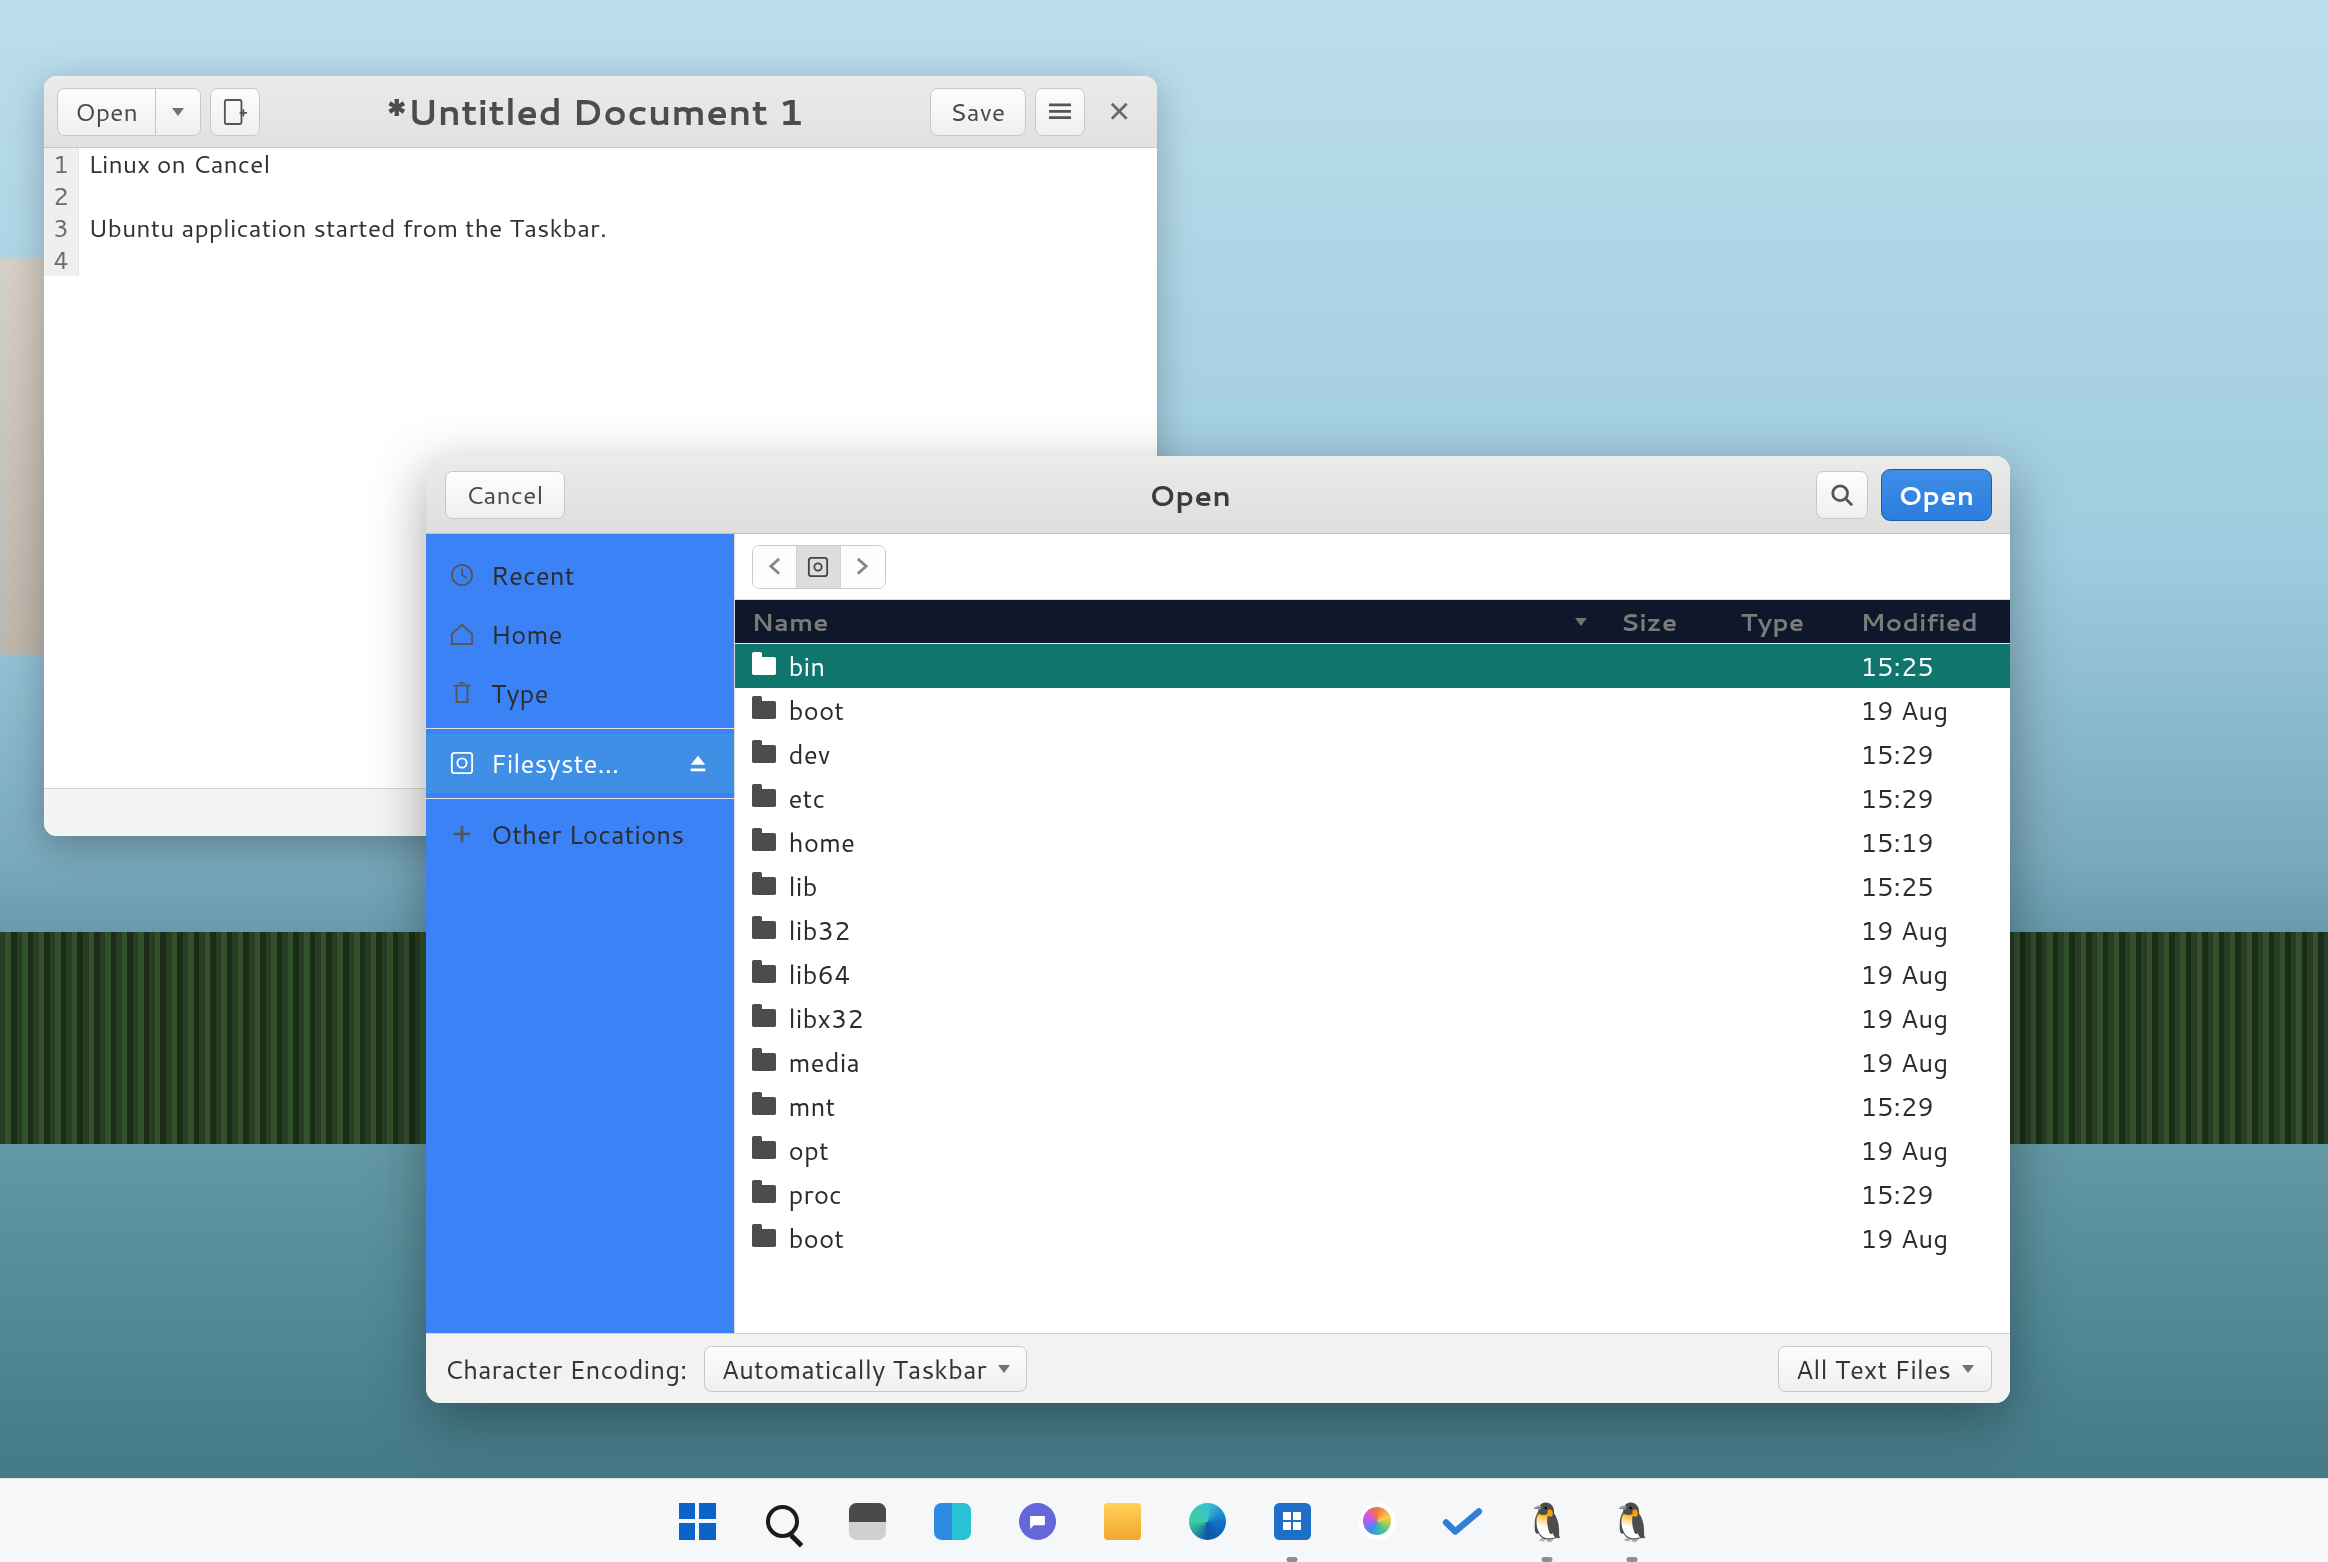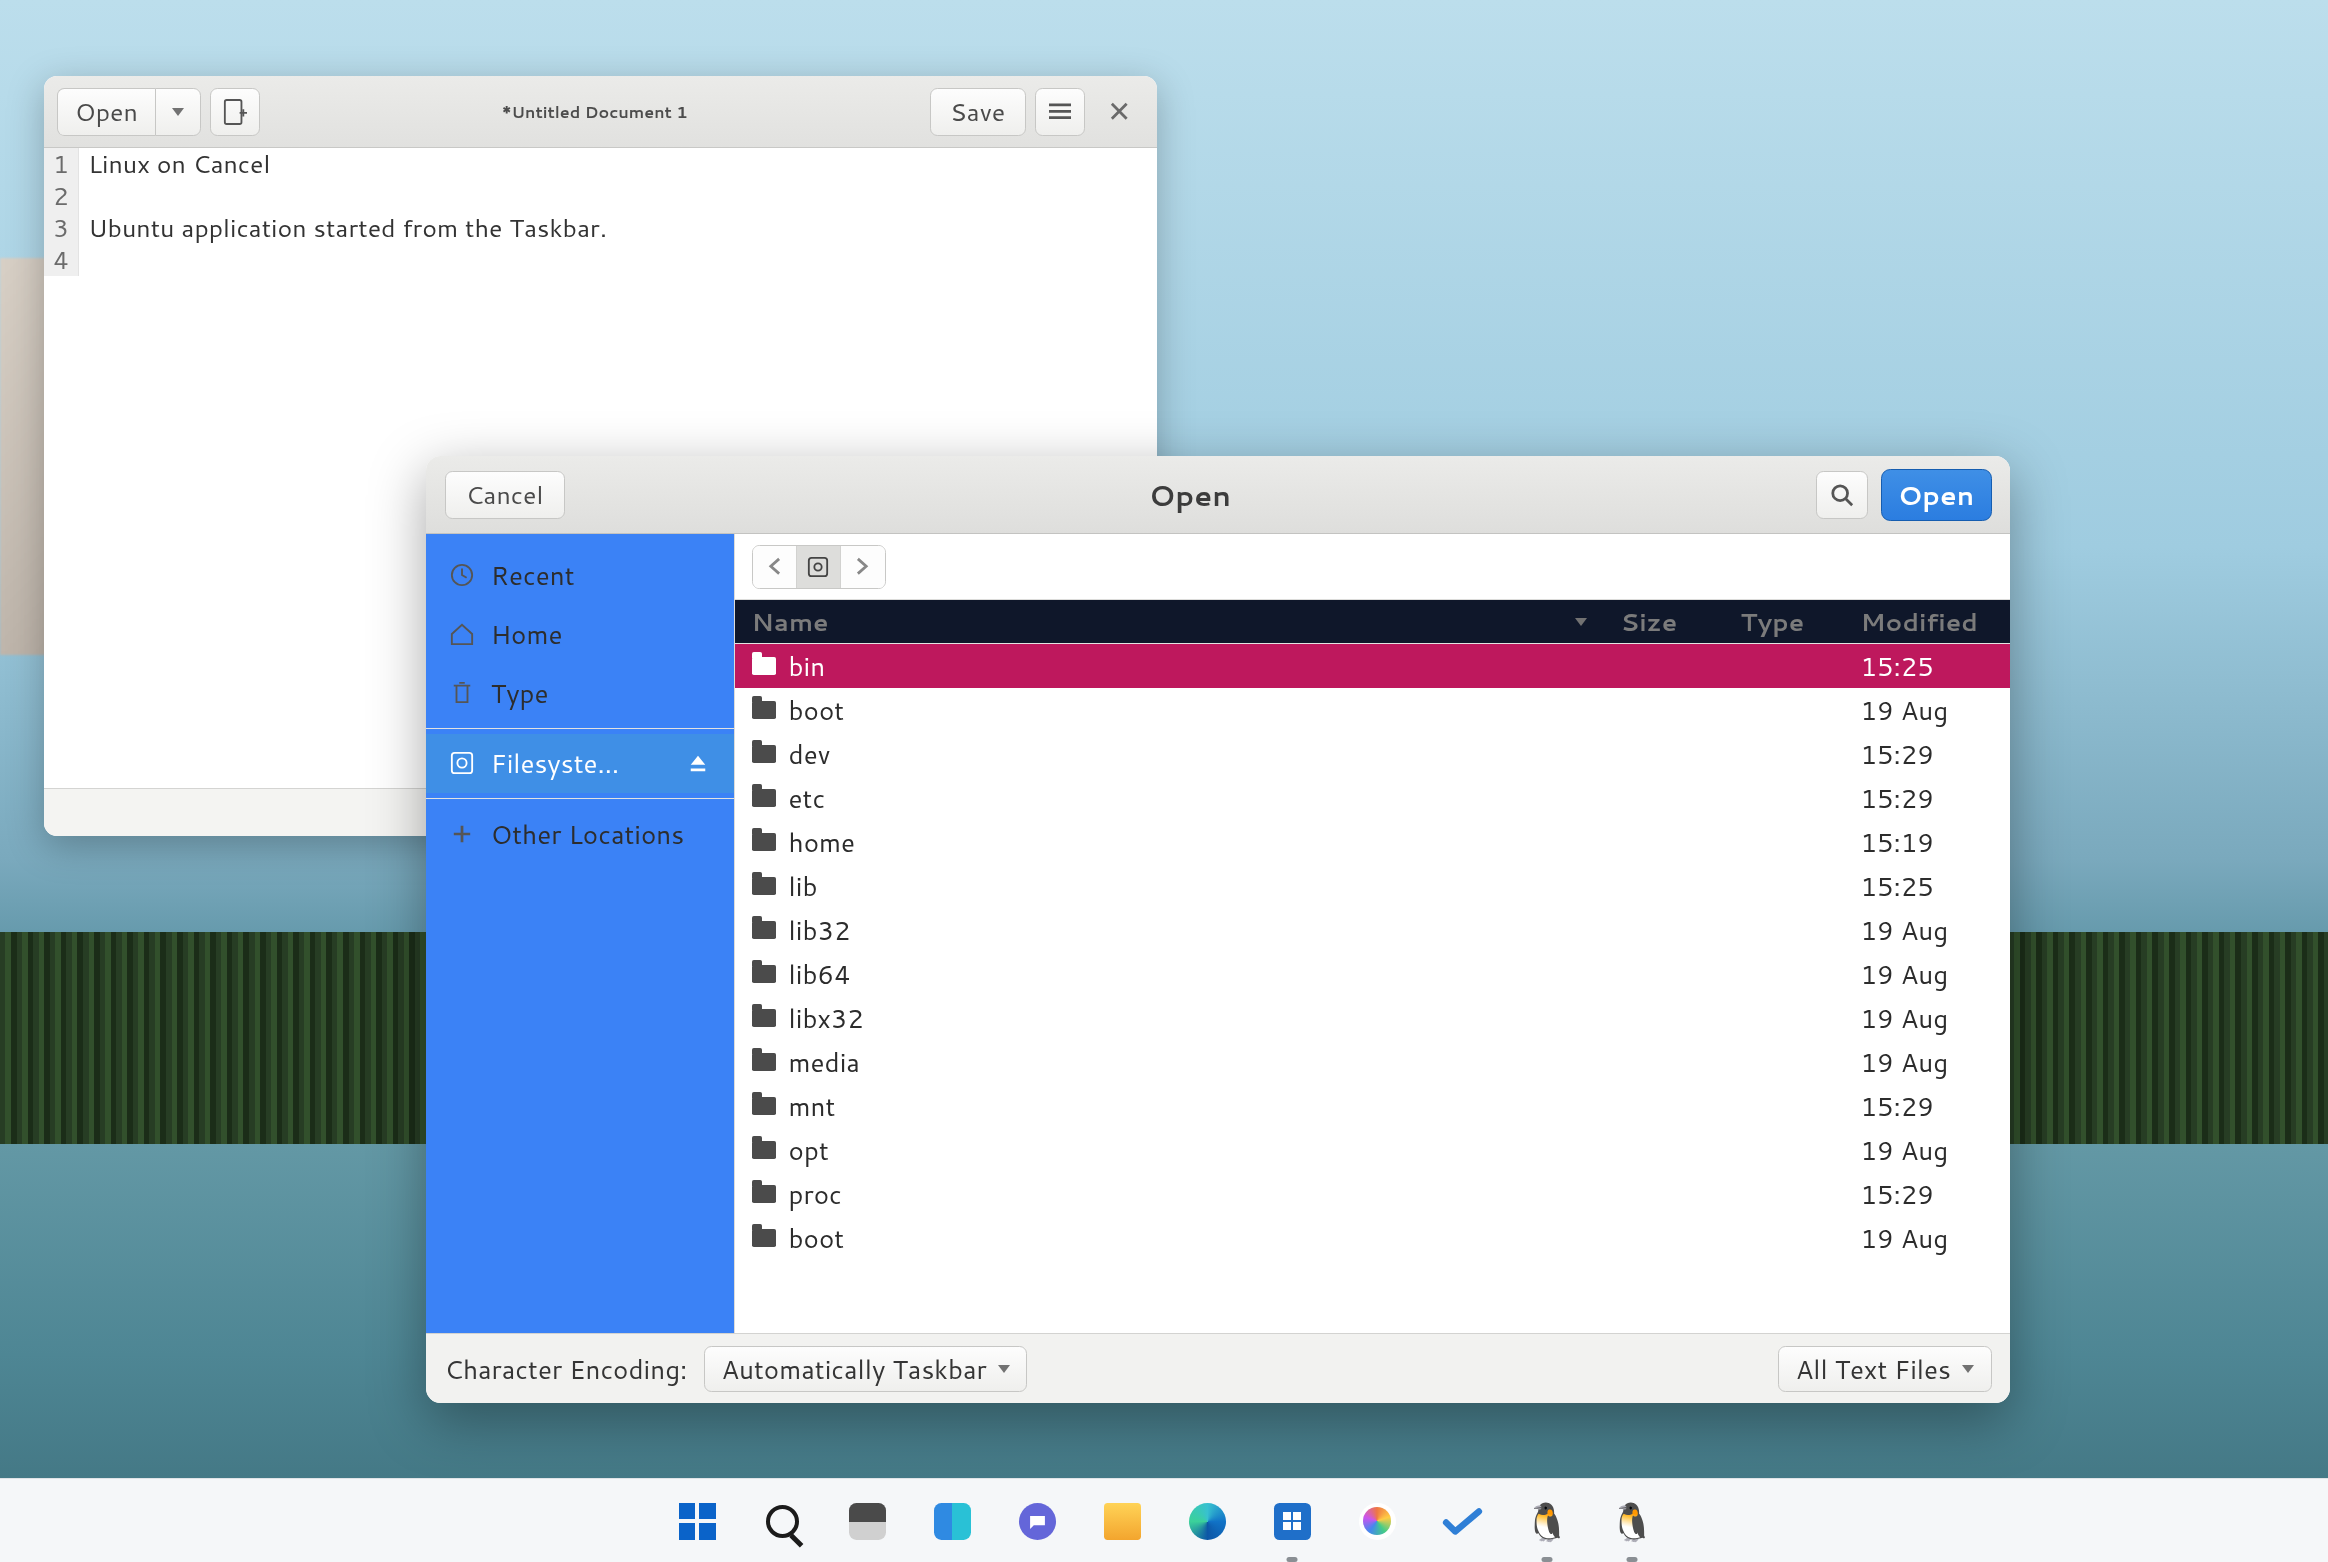--- a/index.html
+++ b/index.html
@@ -10,21 +10,21 @@
   .bg-water{position:absolute;left:0;right:0;top:1144px;height:351px;background:linear-gradient(#6398a5,#4e8694 60%,#437784);}
 
   
   .editor{position:absolute;left:44px;top:76px;width:1113px;height:760px;background:#fff;border-radius:13px;box-shadow:0 9.2px 37px rgba(0,0,0,.25);overflow:hidden;display:flex;flex-direction:column;}
   .editor-header{height:72px;background:linear-gradient(#ebebe9,#e1e1df);border-bottom:0.9px solid #c8c8c6;display:flex;align-items:center;padding:0 13px;gap:9.2px;}
   .btn{height:48px;border:0.9px solid #c7c7c5;border-radius:7.4px;background:linear-gradient(#fdfdfd,#efefed);display:flex;align-items:center;justify-content:center;font-size:25px;color:#4a4a4a;cursor:pointer;}
   .open-combo{display:flex;}
   .open-combo .main{width:98px;border-radius:7.4px 0 0 7.4px;border-right:none;}
   .open-combo .drop{width:46px;border-radius:0 7.4px 7.4px 0;}
   .icon-btn{width:50px;}
-  .editor-title{flex:1;text-align:center;font-size:16px;font-weight:700;color:#4c4c4c;}
+  .editor-title{flex:1;text-align:center;font-size:36px;font-weight:700;color:#4c4c4c;}
   .editor-body{flex:1;overflow:auto;font-family:"DejaVu Sans Mono",monospace;font-size:25px;color:#333;background:#fff;}
   .code-line{display:flex;line-height:32px;}
   .ln{width:35px;text-align:right;padding-right:9.2px;color:#6b6b6b;background:#efefef;border-right:0.9px solid #e3e3e3;}
   .ltxt{padding-left:9.2px;white-space:pre;}
   .editor-status{height:48px;border-top:0.9px solid #d4d4d2;background:#f4f4f2;display:flex;align-items:center;justify-content:flex-end;padding:0 18.5px;font-size:25px;color:#4b4b4b;}
   .status-seg{display:flex;align-items:center;gap:7.4px;padding:3.7px 11px;}
   .tri-down{width:0;height:0;border-left:6.5px solid transparent;border-right:6.5px solid transparent;border-top:8.3px solid #727272;}
 
   
   .dialog{position:absolute;left:426px;top:456px;width:1584px;height:947px;background:#fff;border-radius:14.8px;box-shadow:0 16.6px 55px rgba(0,0,0,.35);overflow:hidden;display:flex;flex-direction:column;}
@@ -47,21 +47,21 @@
   .segbox{display:flex;border:0.9px solid #c8c8c6;border-radius:7.4px;overflow:hidden;height:44px;}
   .seg{width:44px;display:flex;align-items:center;justify-content:center;background:#fdfdfd;border-right:0.9px solid #d2d2d0;color:#6a6a6a;cursor:pointer;}
   .seg:last-child{border-right:none;}
   .seg.current{background:#dddddb;}
 
   .listwrap{flex:1;overflow:auto;}
   .cols{display:grid;grid-template-columns:1fr 120px 120px 166px;height:44px;align-items:center;border-bottom:0.9px solid #e4e4e2;font-size:25px;color:#7b7b7b;font-weight:600;position:sticky;top:0;background:#0f172a;}
   .cols>div{padding:0 16.6px;display:flex;align-items:center;white-space:nowrap;}
   .cols .name{gap:9.2px;}
   .row{display:grid;grid-template-columns:1fr 120px 120px 166px;height:44px;align-items:center;font-size:26px;color:#2c2c2c;cursor:pointer;}
-  .row.sel{background:#be185d;color:#fff;}
+  .row.sel{background:#0f766e;color:#fff;}
   .row>div{padding:0 16.6px;display:flex;align-items:center;gap:13px;}
   .folder-ic{width:24px;height:18.5px;background:#4b4b4b;border-radius:1.8px;position:relative;}
   .folder-ic:before{content:"";position:absolute;left:0;top:-4.6px;width:10px;height:5.5px;background:#4b4b4b;border-radius:1.8px 1.8px 0 0;}
   .row.sel .folder-ic,.row.sel .folder-ic:before{background:#fff;}
 
   .dlg-footer{height:70px;border-top:0.9px solid #d3d3d1;background:#f2f2f0;display:flex;align-items:center;padding:0 18.5px;font-size:26px;color:#353535;gap:16.6px;}
   .combo{height:46px;border:0.9px solid #c7c7c5;border-radius:7.4px;background:linear-gradient(#fdfdfd,#efefed);display:flex;align-items:center;gap:11px;padding:0 16.6px;cursor:pointer;}
 
   
   .taskbar{position:absolute;left:0;right:0;bottom:0;height:85px;background:#f5f7f9;border-top:0.9px solid #dfe3e6;display:flex;align-items:center;justify-content:center;gap:37px;}

